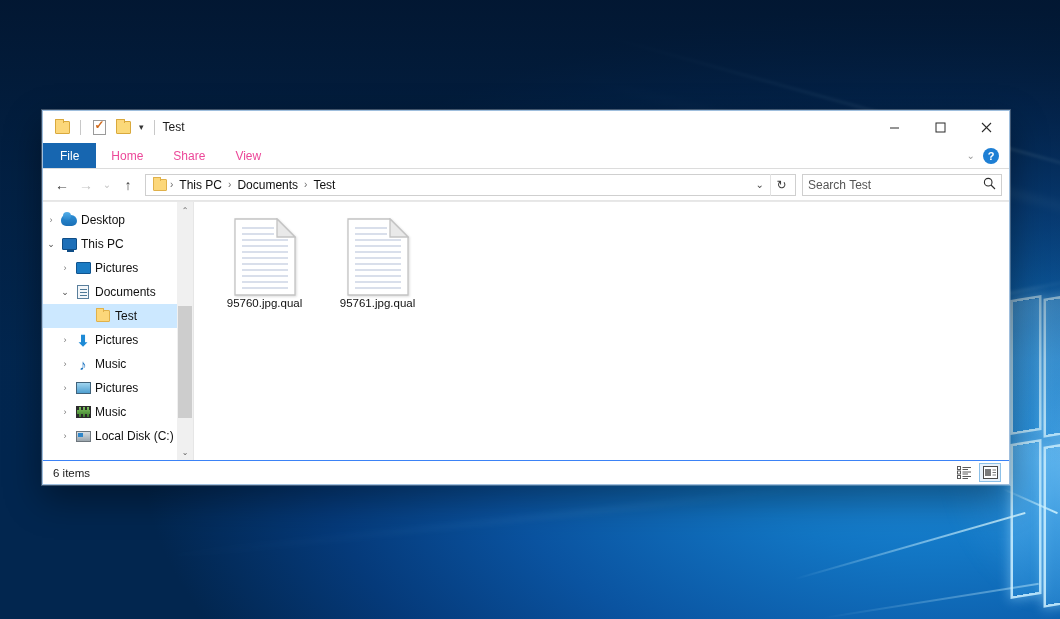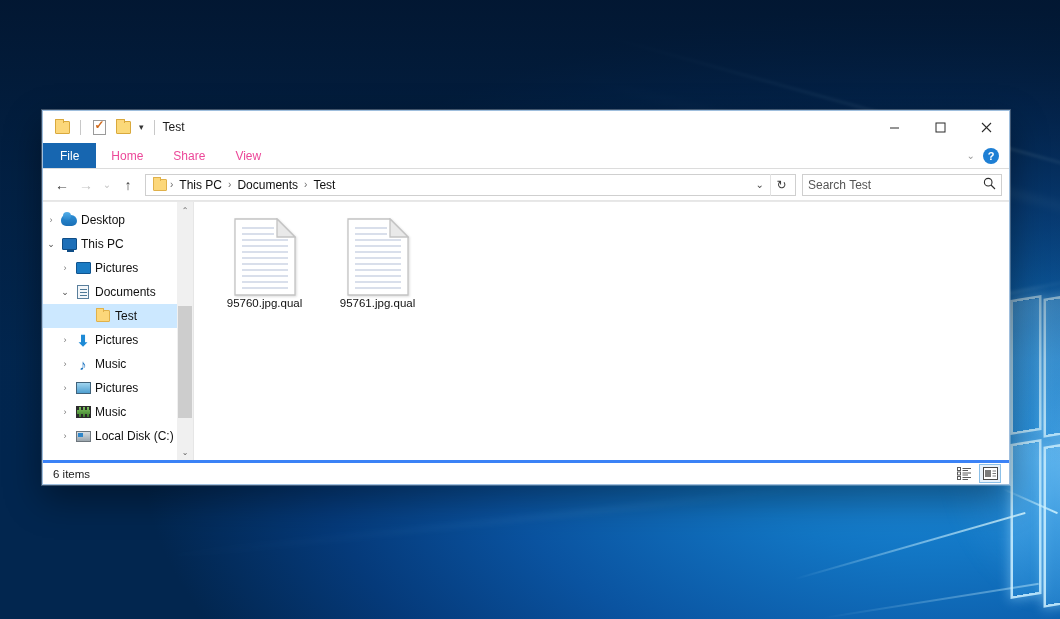--- a/index.html
+++ b/index.html
@@ -294,21 +294,21 @@
     filter: drop-shadow(1px 1px 1px rgba(0,0,0,.14));
   }
   .filename {
     margin-top: 0; font-size: 11.5px; color: #111;
     text-align: center; line-height: 14px; white-space: nowrap;
   }
 
   
   .statusbar {
     height: 24px; flex: 0 0 24px;
-    border-top: 3px solid #3b82f6;
+    border-top: 1px solid #3b82f6;
     display: flex; align-items: center;
     padding: 0 8px 0 10px;
     font-size: 11.5px; color: #1a1a1a;
     background: #fff;
   }
   .viewbtns { margin-left: auto; display: flex; gap: 4px; align-items: center; }
   .viewbtn {
     width: 22px; height: 19px; display: flex; align-items: center; justify-content: center;
     border: 1px solid transparent;
   }

